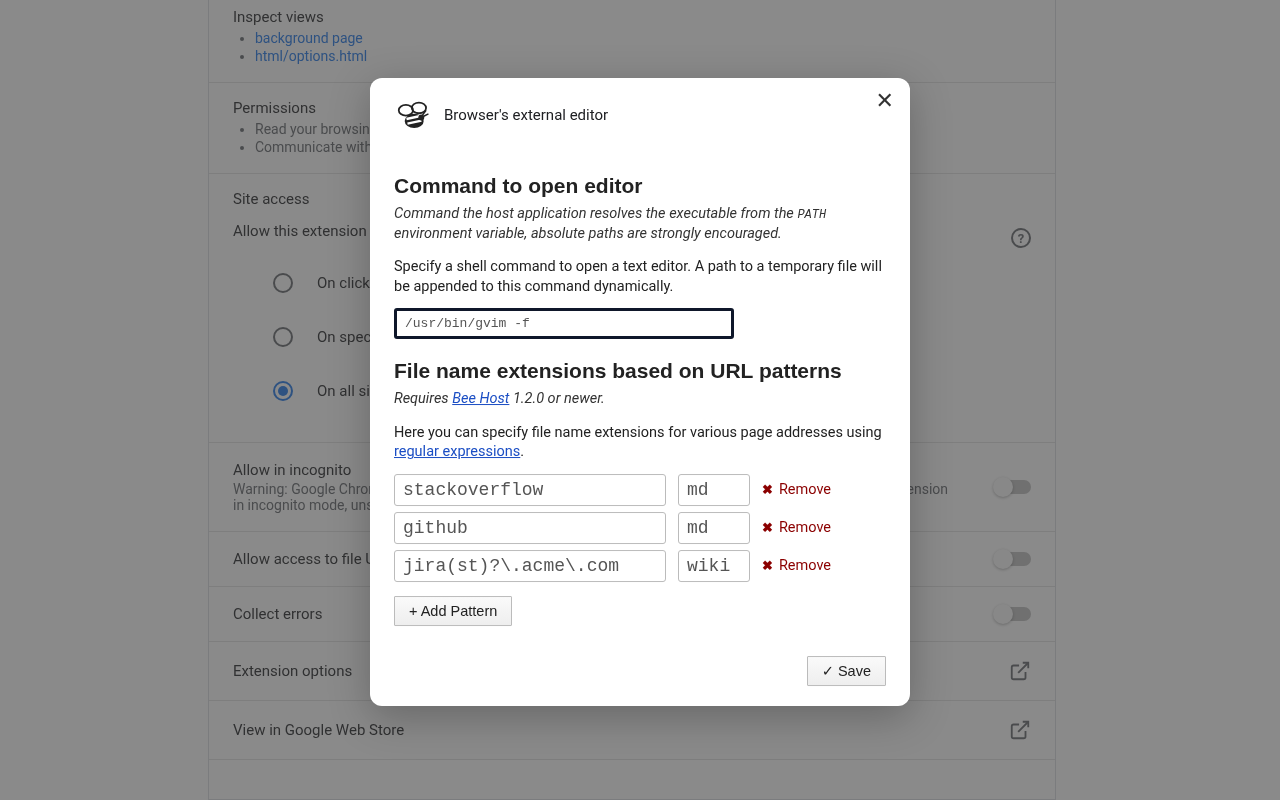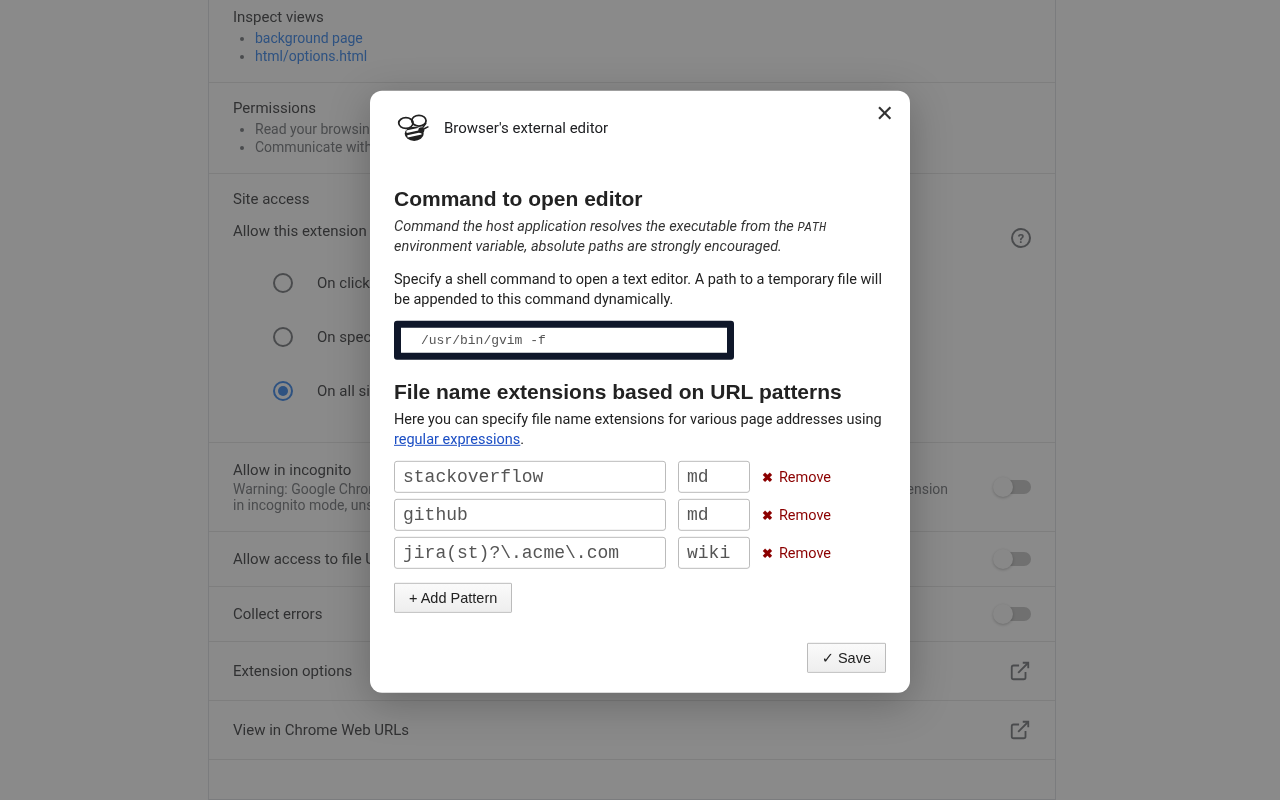--- a/index.html
+++ b/index.html
@@ -154,22 +154,22 @@
   .modal .mono { font-family: "Courier New", monospace; font-style: italic; font-size: 12px; }
   .modal p {
     margin: 0 0 12px 0;
     font-size: 14.5px;
     line-height: 1.35;
     color: #222;
   }
   .modal a { color: #1b4ec4; text-decoration: underline; }
   .text-input {
     width: 340px;
-    padding: 5px 20px;
-    border: 7px solid #0f172a;
+    padding: 5px 8px;
+    border: 3px solid #0f172a;
     border-radius: 3px;
     font-family: "Courier New", monospace;
     font-size: 13px;
     background: #fff;
     color: #555;
     margin-bottom: 20px;
   }
   .pattern-row {
     display: flex; align-items: center; gap: 12px;
     margin-bottom: 6px;
@@ -271,21 +271,21 @@
   <div class="bg-row">
     <div class="bg-row-text">Extension options</div>
     <svg class="ext-icon" viewBox="0 0 24 24" fill="none" stroke="currentColor" stroke-width="2">
         <path d="M18 13v6a2 2 0 0 1-2 2H5a2 2 0 0 1-2-2V8a2 2 0 0 1 2-2h6"></path>
         <polyline points="15 3 21 3 21 9"></polyline>
         <line x1="10" y1="14" x2="21" y2="3"></line>
       </svg>
   </div>
 
   <div class="bg-row">
-    <div class="bg-row-text">View in Chrome Web URLs</div>
+    <div class="bg-row-text">View in Google Web Store</div>
     <svg class="ext-icon" viewBox="0 0 24 24" fill="none" stroke="currentColor" stroke-width="2">
         <path d="M18 13v6a2 2 0 0 1-2 2H5a2 2 0 0 1-2-2V8a2 2 0 0 1 2-2h6"></path>
         <polyline points="15 3 21 3 21 9"></polyline>
         <line x1="10" y1="14" x2="21" y2="3"></line>
       </svg>
   </div>
 
 </div>
 
 <div class="overlay"></div>
@@ -308,20 +308,23 @@
   </div>
 
   <h2>Command to open editor</h2>
   <p class="subtitle">
     <span>Command the host application resolves the executable from the </span><span class="mono">PATH</span><span> environment variable, absolute paths are strongly encouraged.</span>
   </p>
   <p>Specify a shell command to open a text editor. A path to a temporary file will be appended to this command dynamically.</p>
   <input class="text-input" value="/usr/bin/gvim -f" style="">
 
   <h2>File name extensions based on URL patterns</h2>
+  <p class="subtitle">
+    <span>Requires </span><a href="#">Bee Host</a><span> 1.2.0 or newer.</span>
+  </p>
   <p>
     <span>Here you can specify file name extensions for various page addresses using </span><a href="#">regular expressions</a><span>.</span>
   </p>
 
   <div id="patterns-container">
       <div class="pattern-row">
         <input class="pattern-url" value="stackoverflow" style="">
         <input class="pattern-ext" value="md" style="">
         <span class="remove-link">
           <span class="x">✖</span>

